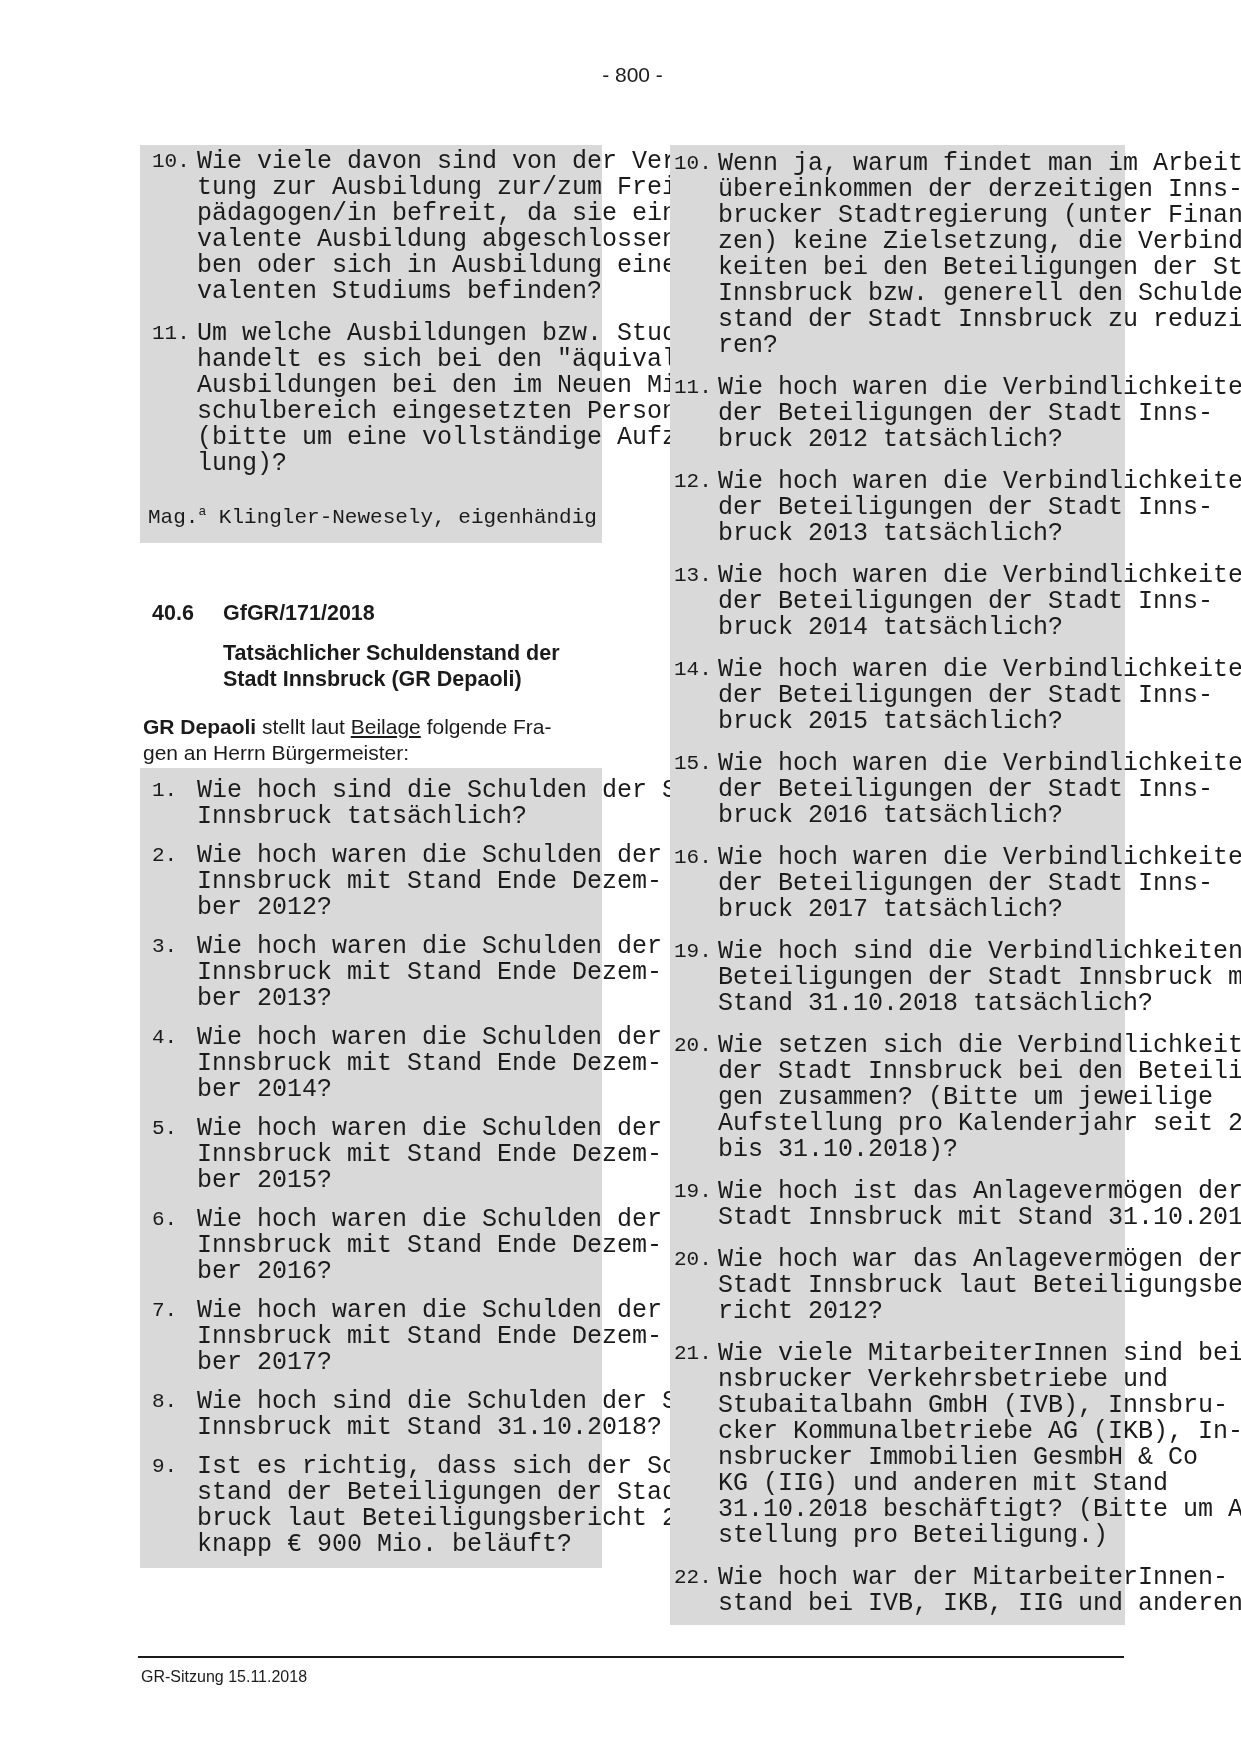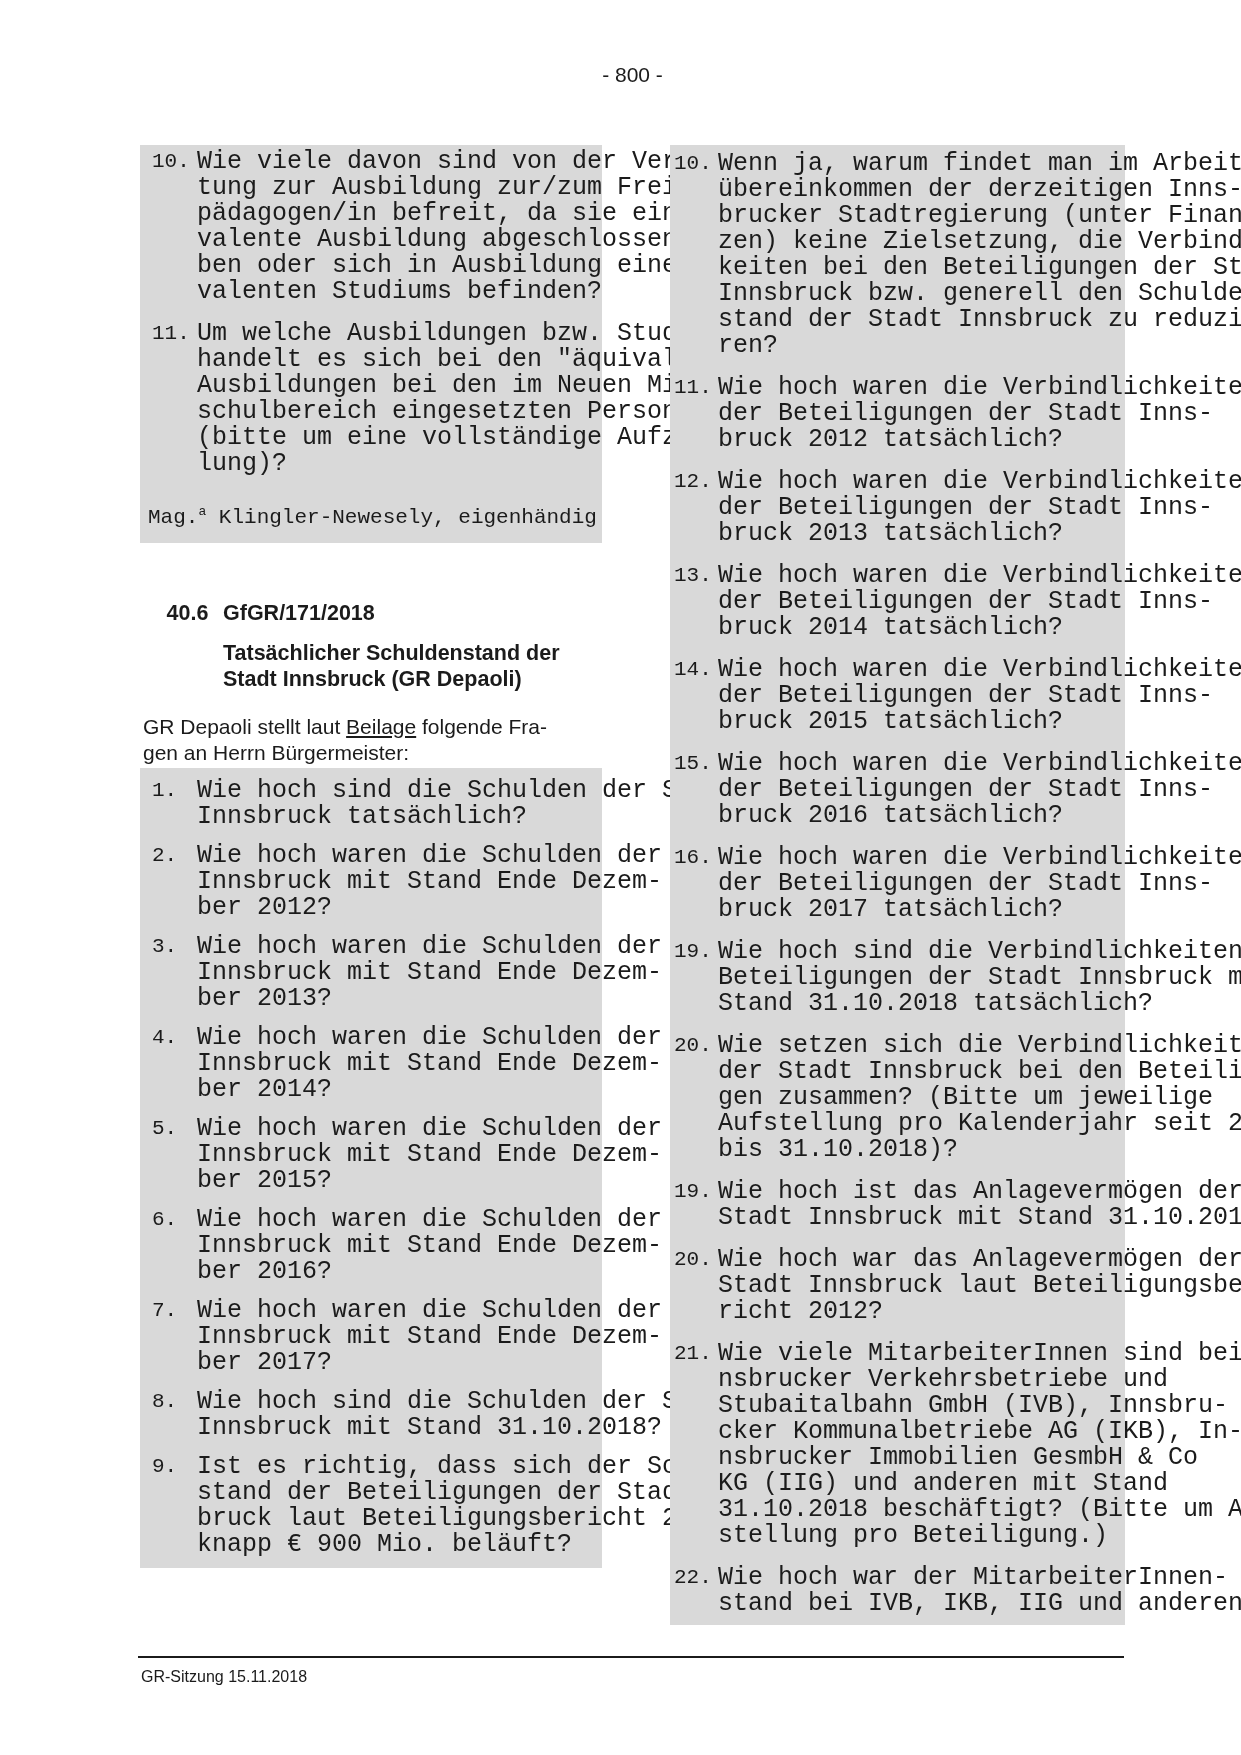--- a/index.html
+++ b/index.html
@@ -46,33 +46,33 @@
   .sig {
     font-size: 21px; line-height: 26px;
     padding: 12px 0 6px 8px;
   }
   .sig sup { font-size: 13px; vertical-align: super; line-height: 0; }
 
   .section-row {
     display: flex; margin-top: 57px;
     font-weight: bold; font-size: 21.5px; line-height: 26px;
   }
-  .section-num { flex: 0 0 83px; box-sizing: border-box; padding-left: 12px; text-align: center; }
+  .section-num { flex: 0 0 83px; box-sizing: border-box; padding-left: 12px; }
   .section-title {
     margin: 14px 0 0 83px;
     font-weight: bold; font-size: 21.5px; line-height: 26px;
     white-space: pre;
   }
 
   .intro {
     margin-top: 22px; padding-left: 3px;
     font-size: 21px; line-height: 26px;
     white-space: pre-wrap;
   }
-  .intro .b { font-weight: normal; margin-top: 31px; }
+  .intro .b { font-weight: bold; margin-top: 31px; }
   .intro .u { text-decoration: underline; }
 
   .footer-rule {
     position: absolute; left: 138px; top: 1656px;
     width: 986px; height: 2px; background: #1b1b1b;
   }
   .footer-text {
     position: absolute; left: 141px; top: 1665px;
     font-size: 16px; line-height: 24px;
   }

